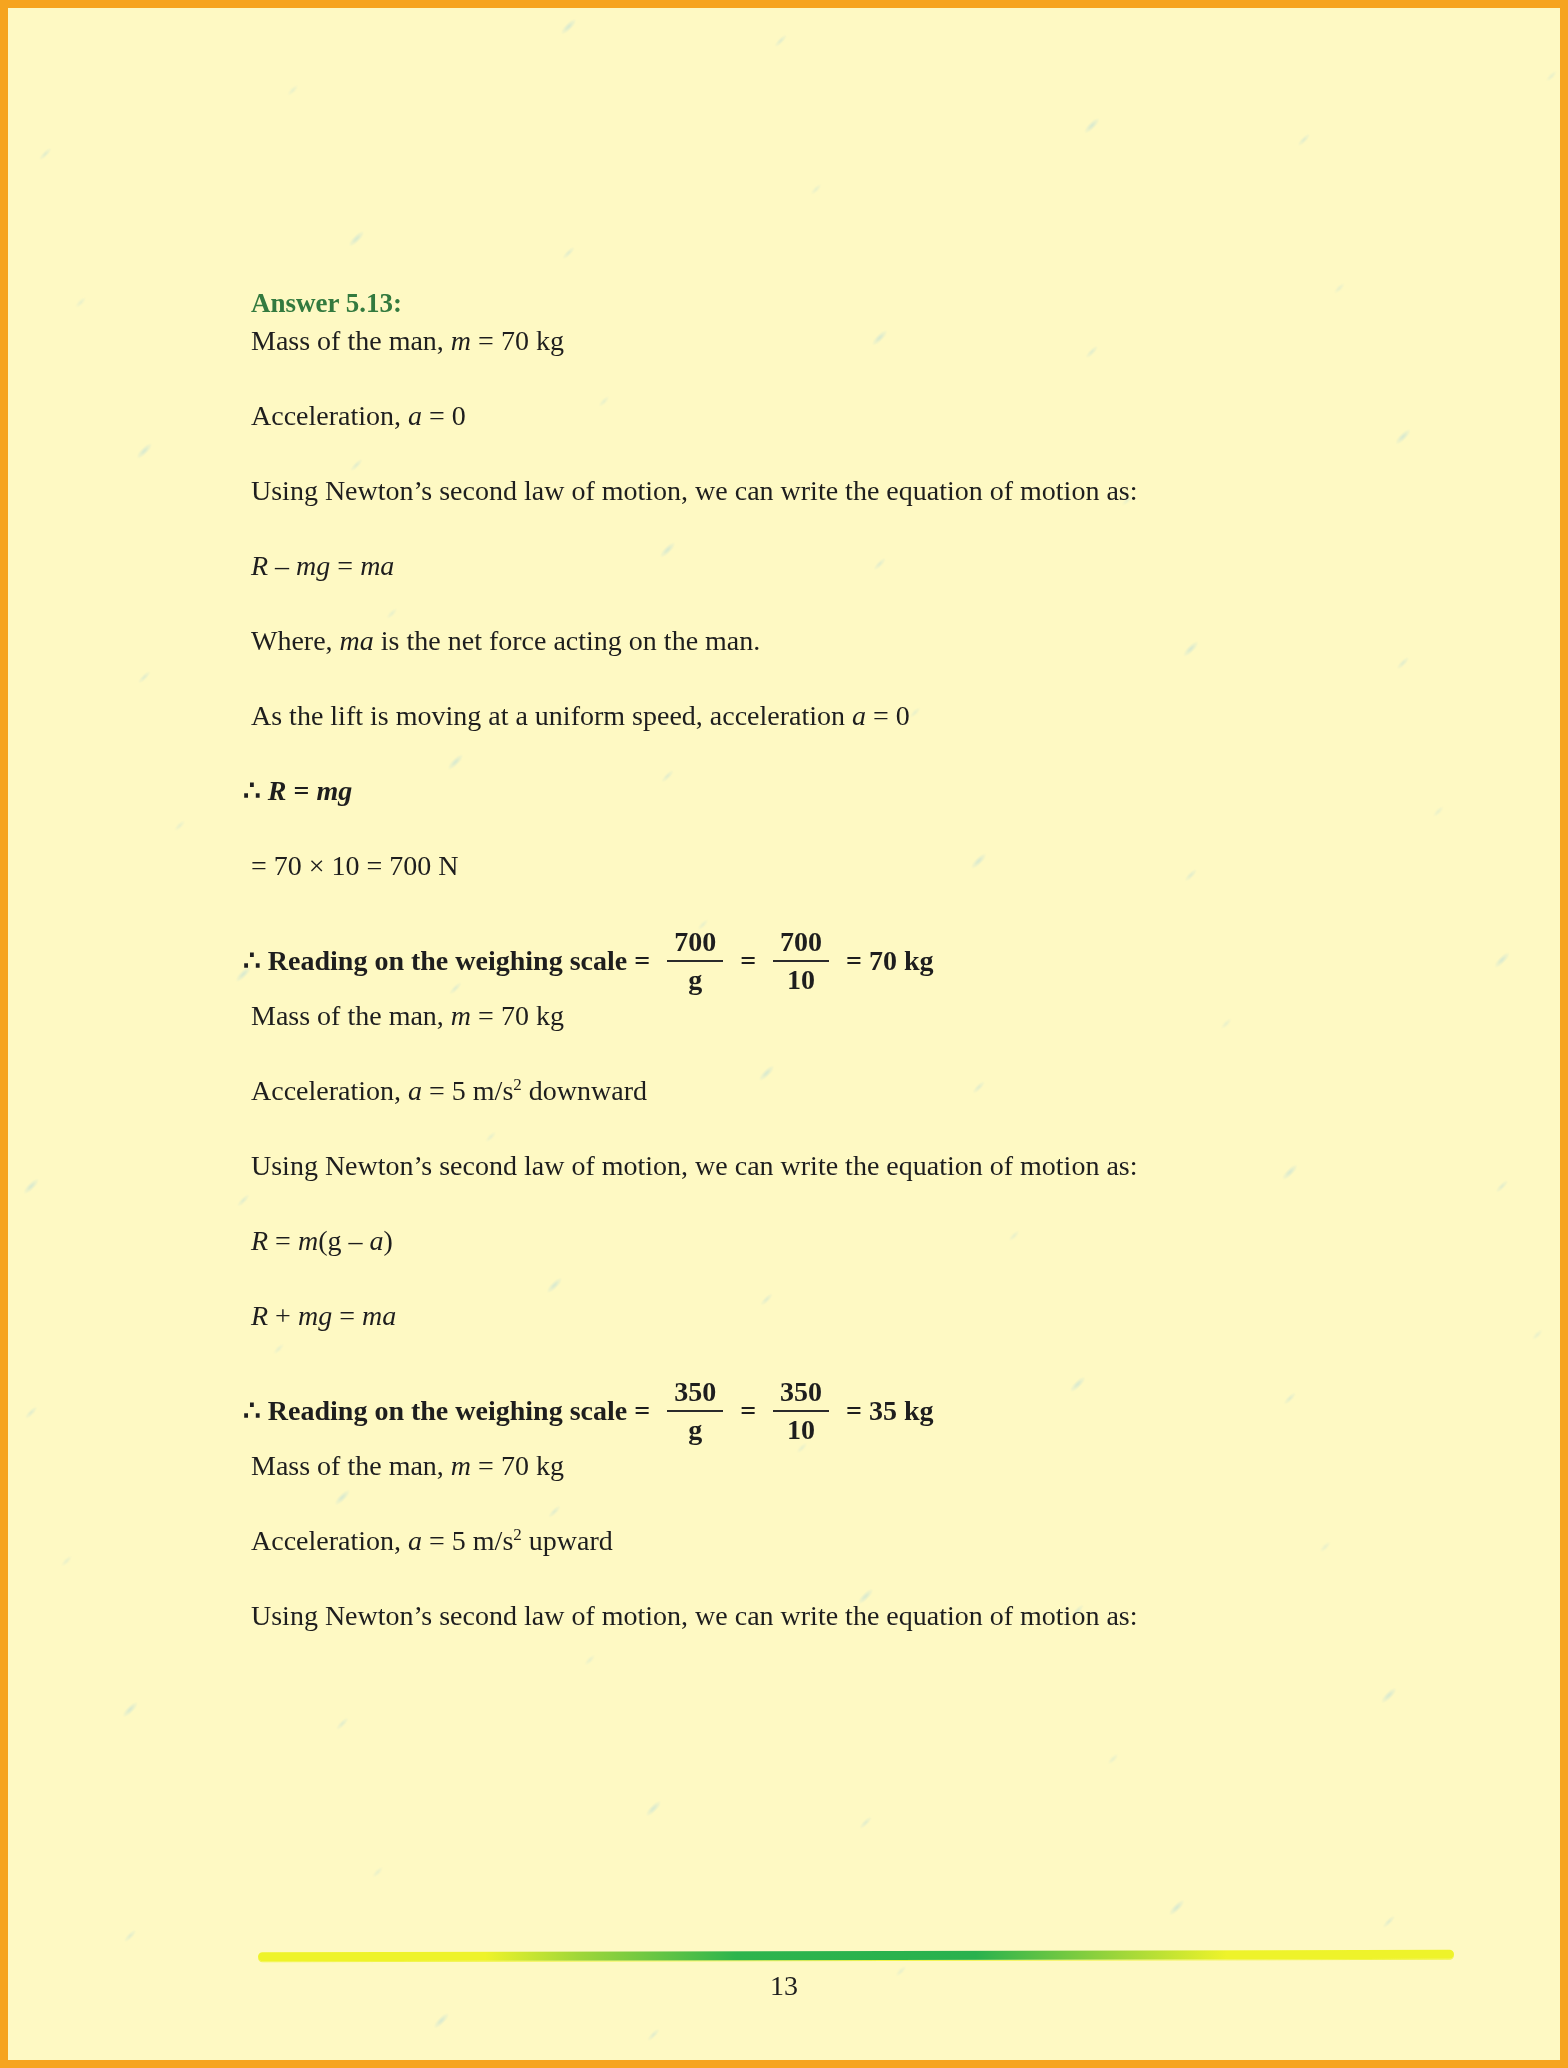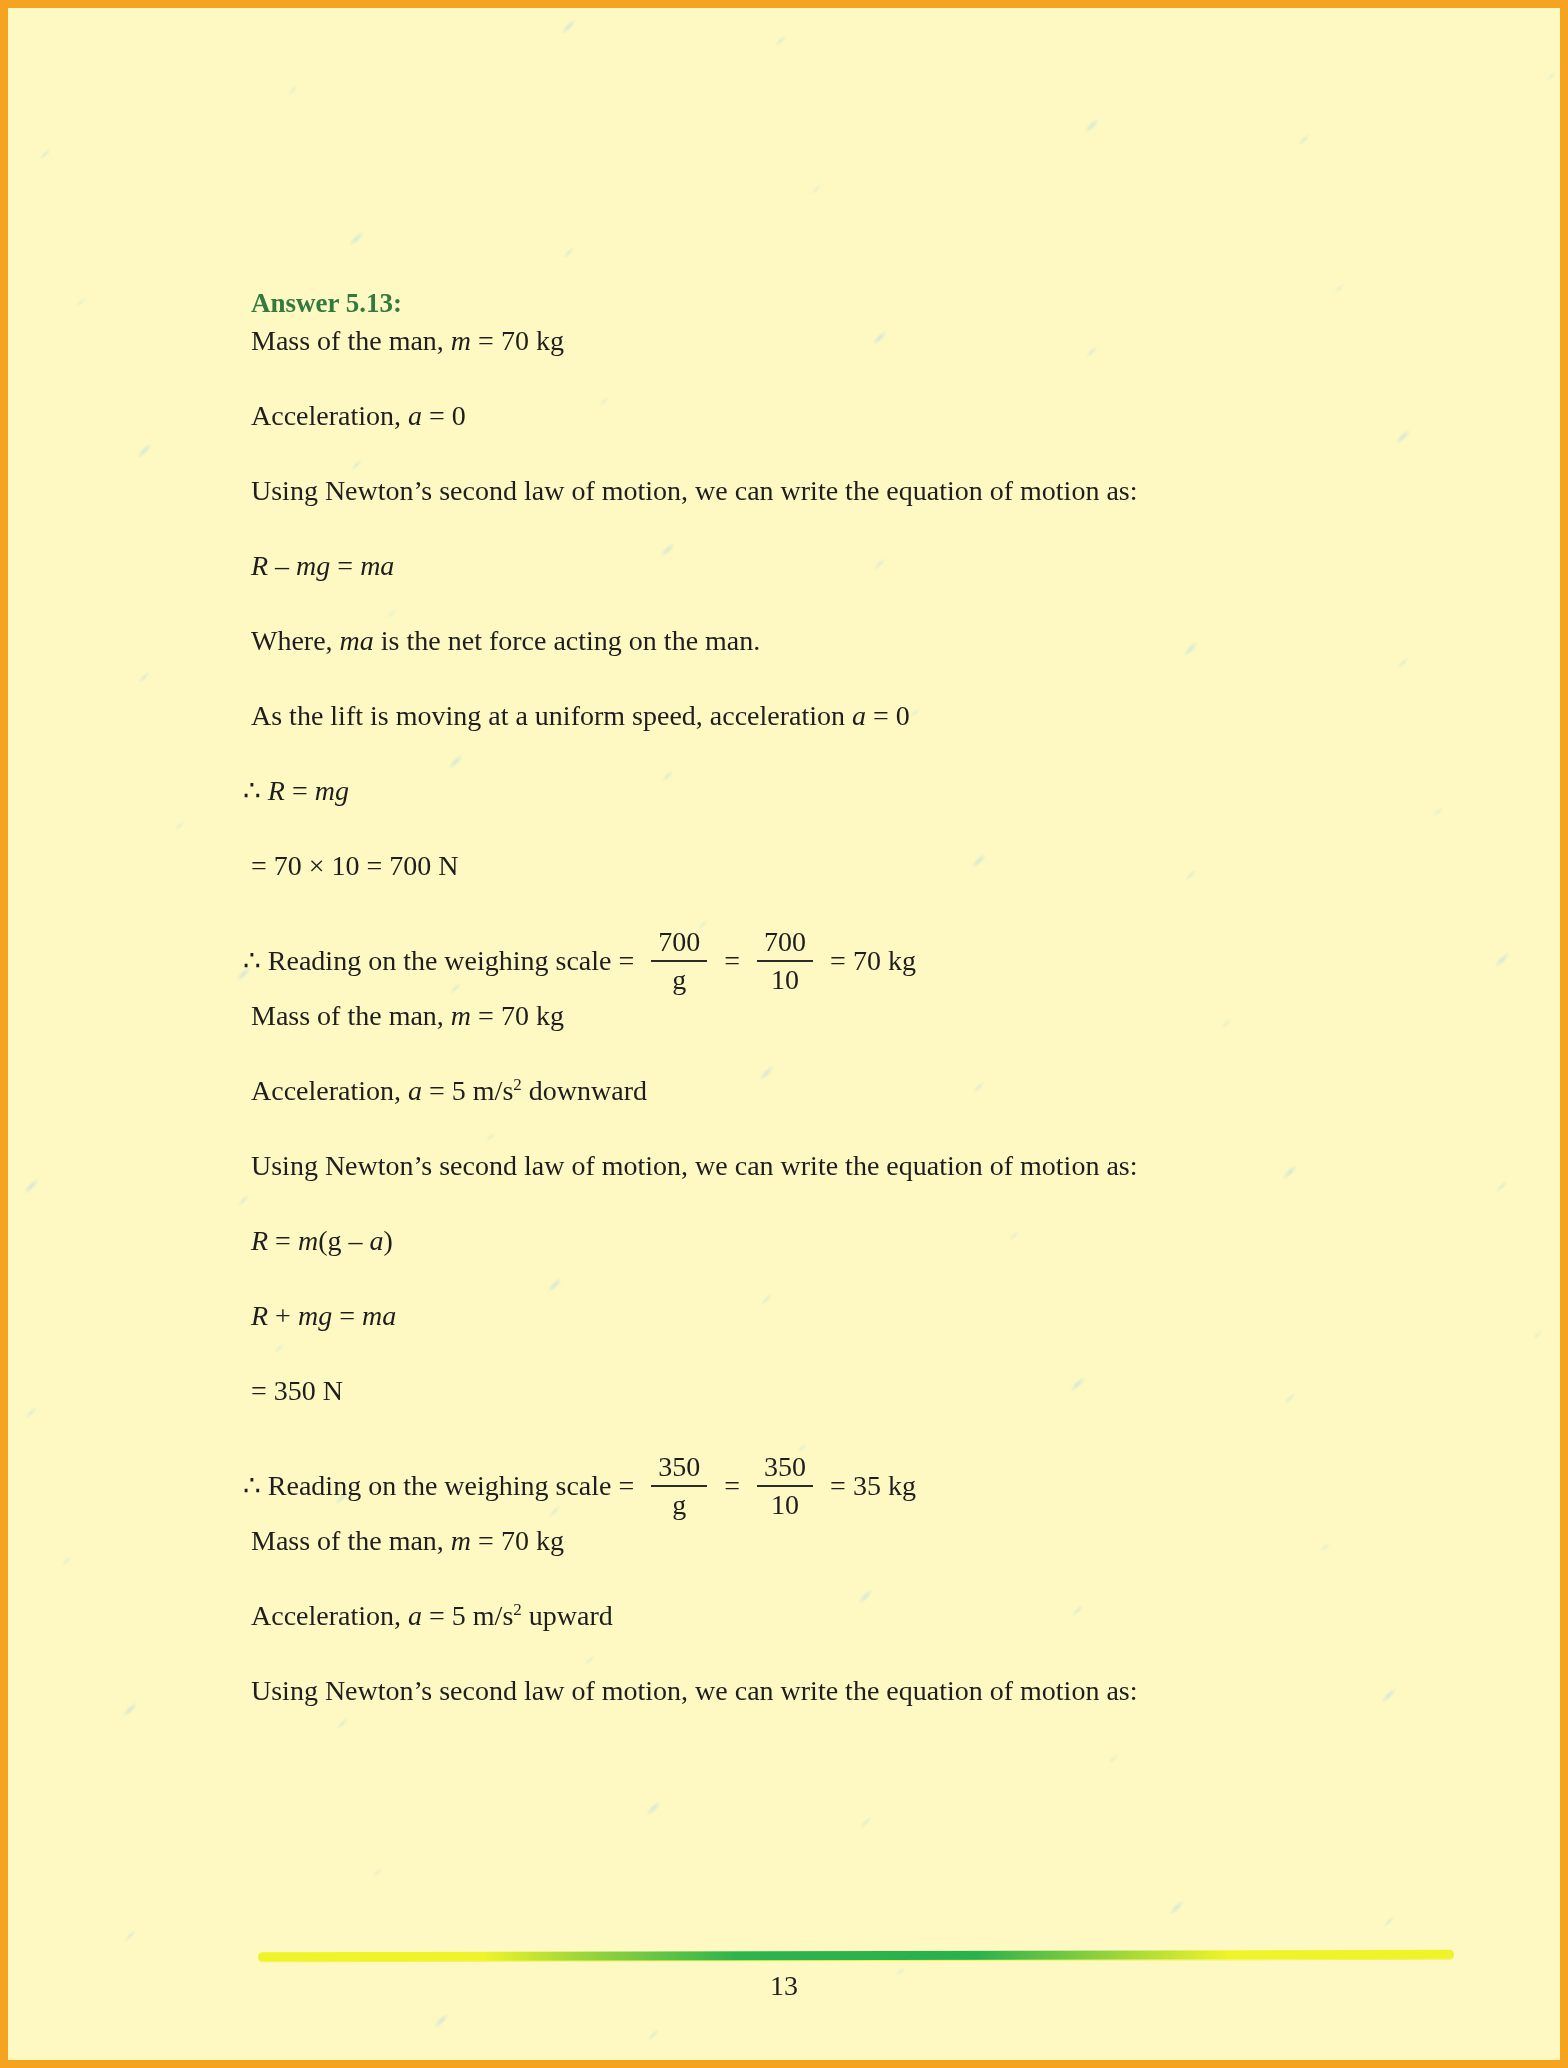--- a/index.html
+++ b/index.html
@@ -40,21 +40,21 @@
     white-space:nowrap;
   }
   .line i{font-style:italic;}
   .line sup{font-size:17px;line-height:0;vertical-align:10px;}
   .heading{
     min-height:37px;
     font-size:27px;
     font-weight:bold;
     color:var(--heading-color);
   }
-  .therefore{margin-left:-8px;}
+  .therefore{margin-left:-8px;font-weight:bold;}
   .frac-line{
     display:flex;
     align-items:center;
     height:75px;
   }
   .frac-line > span{white-space:pre;}
   .frac{
     display:inline-block;
     text-align:center;
     vertical-align:middle;
@@ -102,21 +102,20 @@
         <span class="frac"><span class="num">700</span><span class="den">g</span></span>
         <span> = </span>
         <span class="frac"><span class="num">700</span><span class="den">10</span></span>
         <span> = 70 kg</span>
       </div>
       <div class="line para"><span>Mass of the man, </span><i>m</i><span> = 70 kg</span></div>
       <div class="line para"><span>Acceleration, </span><i>a</i><span> = 5 m/s</span><sup>2</sup><span> downward</span></div>
       <div class="line para"><span>Using Newton’s second law of motion, we can write the equation of motion as:</span></div>
       <div class="line para"><i>R</i><span> = </span><i>m</i><span>(g – </span><i>a</i><span>)</span></div>
       <div class="line para"><i>R</i><span> + </span><i>mg</i><span> = </span><i>ma</i></div>
-      <div class="line para"><span>= 350 N</span></div>
       <div class="line frac-line therefore">
         <span>∴ Reading on the weighing scale = </span>
         <span class="frac"><span class="num">350</span><span class="den">g</span></span>
         <span> = </span>
         <span class="frac"><span class="num">350</span><span class="den">10</span></span>
         <span> = 35 kg</span>
       </div>
       <div class="line para"><span>Mass of the man, </span><i>m</i><span> = 70 kg</span></div>
       <div class="line para"><span>Acceleration, </span><i>a</i><span> = 5 m/s</span><sup>2</sup><span> upward</span></div>
       <div class="line para"><span>Using Newton’s second law of motion, we can write the equation of motion as:</span></div>

